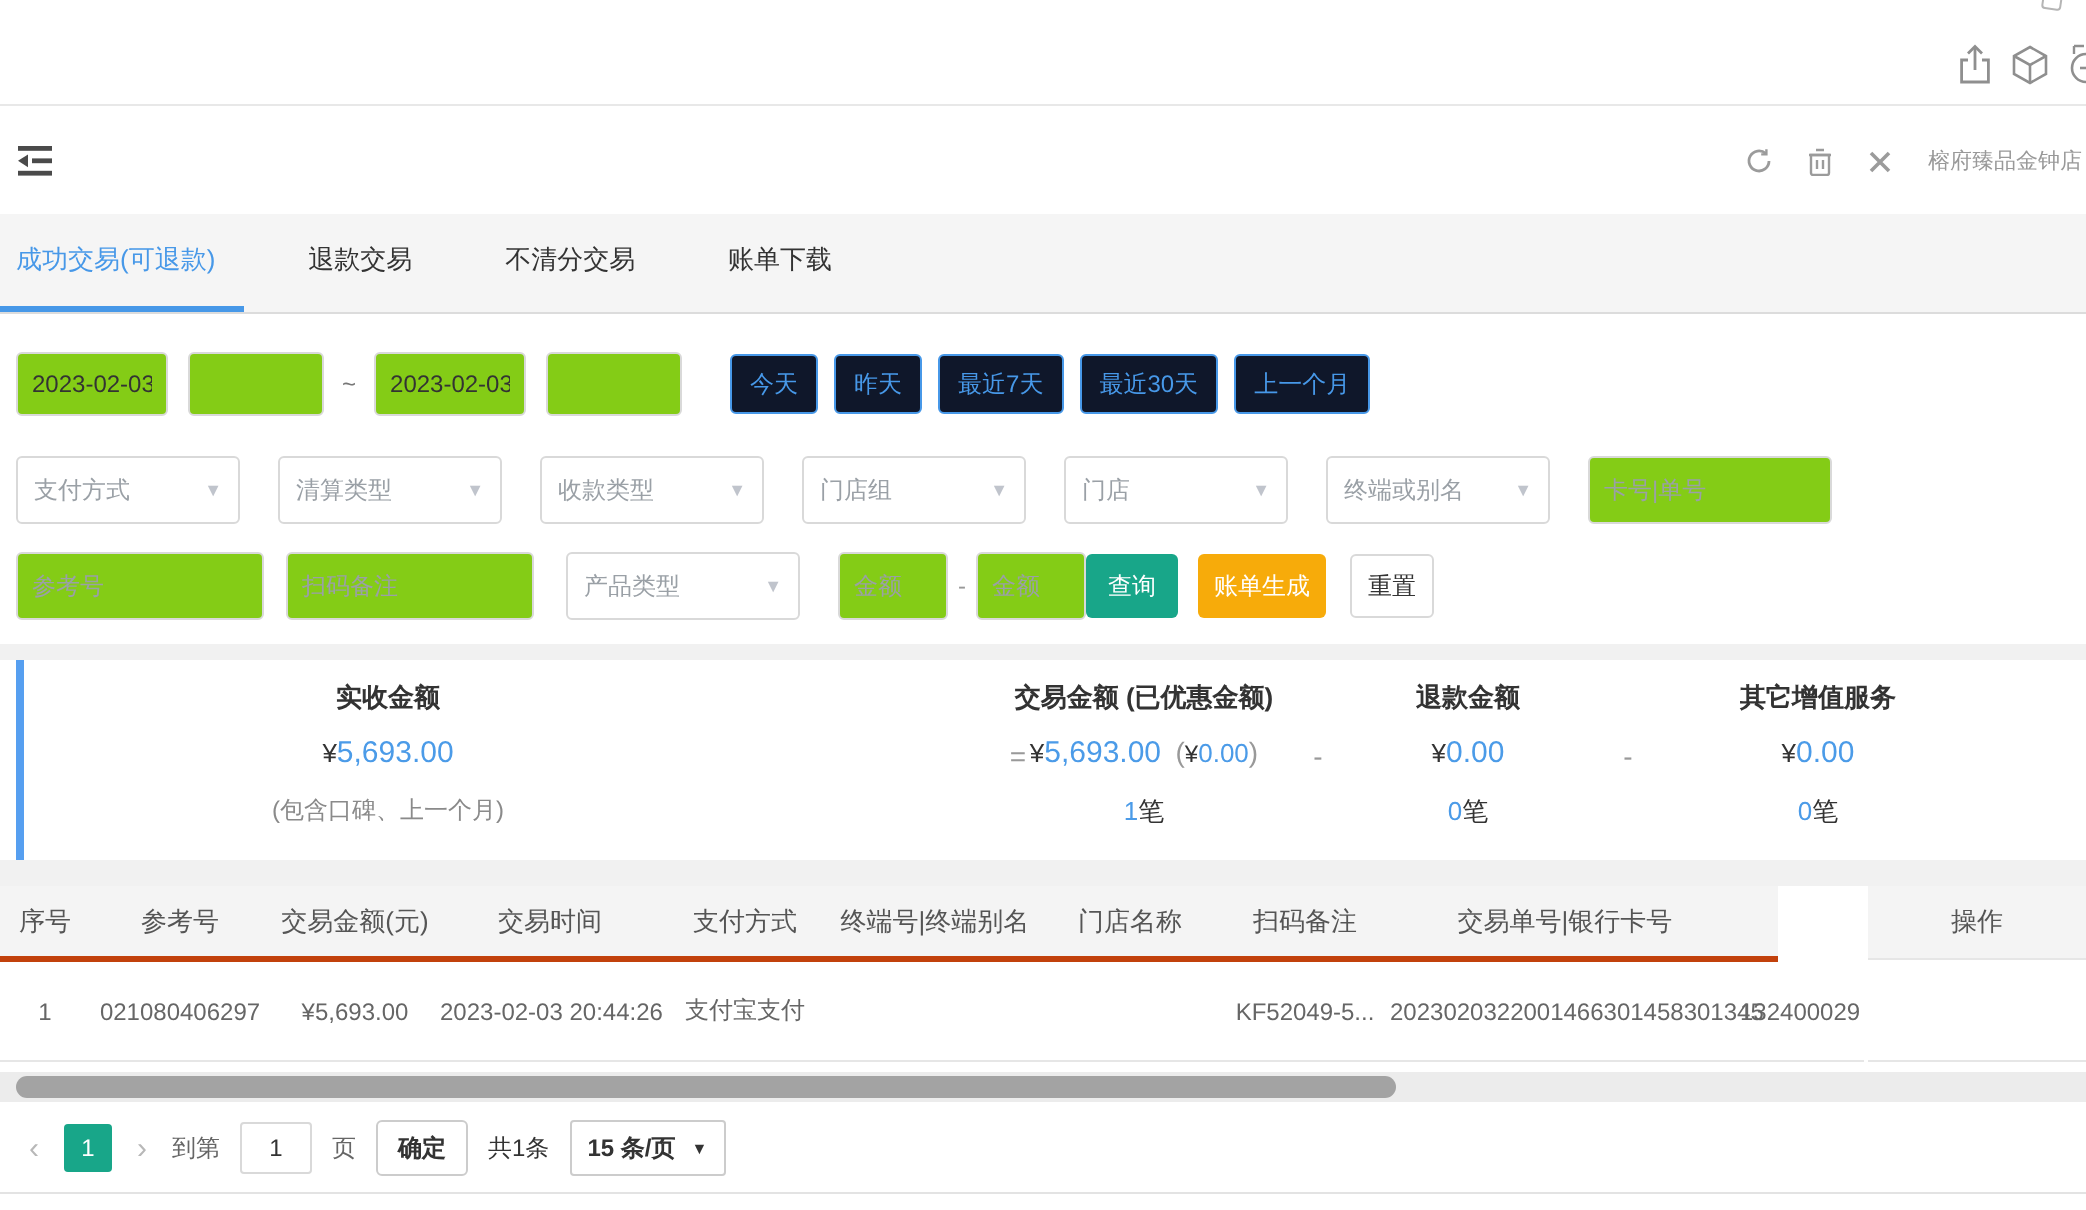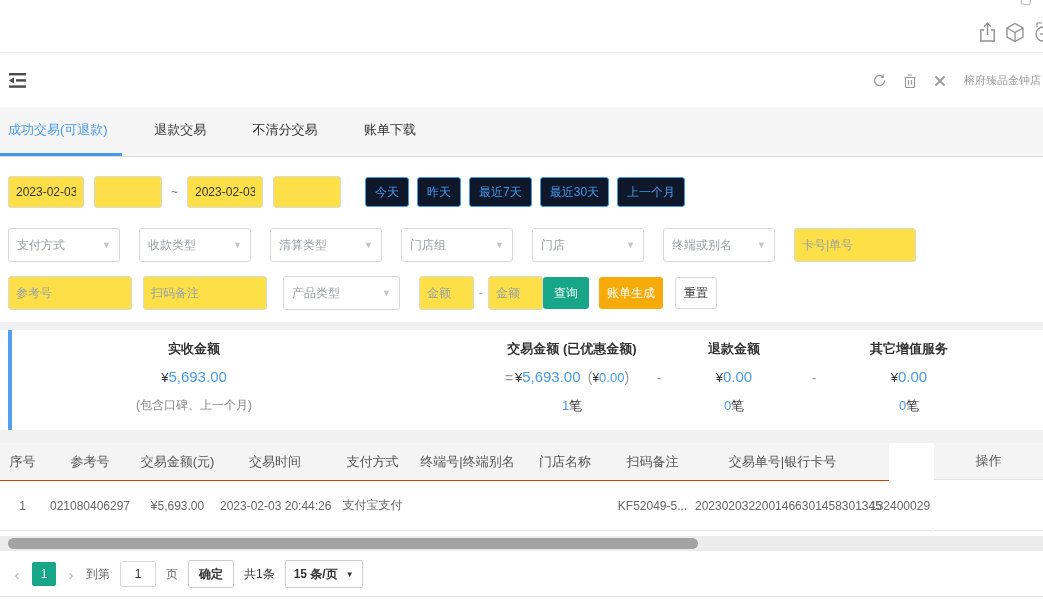--- a/index.html
+++ b/index.html
@@ -22,21 +22,21 @@
 
   
   #tabbar { left:0; top:107px; width:1043px; height:50px; background:#f5f5f5; border-bottom:1px solid #dcdcdc; white-space:nowrap; }
   .tab { display:inline-block; padding:0 14px; margin-right:14px; line-height:46px; font-size:13px; color:#333; cursor:pointer; }
   .tab.first { padding-left:8px; }
   .tab.active { color:#4798e8; border-bottom:3px solid #4798e8; }
 
   
   #filter { left:0; top:157px; width:1043px; height:165px; background:#fff; }
   .frow { position:absolute; left:8px; display:flex; align-items:center; }
-  .inp { height:32px; border:1px solid #d9d9d9; border-radius:3px; font-size:12px; color:#333; padding:0 7px; background:#fde047; font-family:inherit; }
+  .inp { height:32px; border:1px solid #d9d9d9; border-radius:3px; font-size:12px; color:#333; padding:0 7px; background:#84cc16; font-family:inherit; }
   .inp::placeholder { color:#9aa0a6; }
   .w-date { width:76px; } .w-time { width:68px; margin-left:10px; }
   .tilde { margin:0 9px; color:#777; font-size:12px; }
   .qbtn { height:30px; padding:0 9px; margin-left:8px; border:1px solid #4798e8; border-radius:3px;
           background:#0f172a; color:#4798e8; font-size:12px; cursor:pointer; font-family:inherit; }
   .qbtn.firstq { margin-left:24px; }
   .sel { width:112px; height:34px; margin-right:19px; border:1px solid #d9d9d9; border-radius:3px; background:#fff;
          display:flex; align-items:center; justify-content:space-between; padding:0 8px; font-size:12px; color:#9aa0a6; cursor:pointer; }
   .caret { color:#c0c4cc; font-size:9px; }
   .caret::after { content:"▼"; }
@@ -60,21 +60,21 @@
   .sum-value { position:absolute; top:38px; left:0; right:0; font-size:14px; white-space:nowrap; }
   .sum-note  { position:absolute; top:67px; left:0; right:0; font-size:12px; color:#8a8a8a; white-space:nowrap; }
   .cur { color:#333; font-size:13px; }
   .num { color:#4b9be8; font-size:15px; }
   .dim { color:#999; }
   .cnt { color:#4b9be8; font-size:13px; }
   .cntu { color:#333; font-size:13px; }
   .sum-op { position:absolute; top:40px; width:16px; text-align:center; color:#999; font-size:14px; }
 
   
-  #thead { left:0; top:443px; width:889px; height:38px; background:#f4f4f4; border-bottom:1px solid #c2410c; display:flex; align-items:center; }
+  #thead { left:0; top:443px; width:889px; height:38px; background:#f4f4f4; border-bottom:3px solid #c2410c; display:flex; align-items:center; }
   #trow  { left:0; top:481px; width:1043px; height:50px; background:#fff; border-bottom:1px solid #e6e6e6; display:flex; align-items:center; }
   .cell { flex:none; text-align:center; white-space:nowrap; overflow:visible; }
   #thead .cell { font-size:13px; color:#555; }
   #trow .cell { font-size:12px; color:#666; }
   .c0{width:45px}.c1{width:90px}.c2{width:85px}.c3{width:110px}.c4{width:85px}
   .c5{width:105px}.c6{width:90px}.c7{width:85px}.c8{width:175px}
   .c9{width:115px; text-align:left;}
   #action-col { left:932px; top:443px; width:111px; height:88px; border-left:2px solid #fff; z-index:5; }
   #action-head { height:37px; background:#f4f4f4; border-bottom:1px solid #e6e6e6; display:flex; align-items:center; justify-content:center; font-size:13px; color:#555; }
   #action-body { height:50px; background:#fff; }
@@ -178,25 +178,25 @@
     <button class="qbtn">最近30天</button>
     <button class="qbtn">上一个月</button>
   </div>
 
   <div class="frow" style="top:71px;">
     <div class="sel">
       <span>支付方式</span>
         <span class="caret"></span>
     </div>
     <div class="sel">
+      <span>清算类型</span>
+        <span class="caret"></span>
+    </div>
+    <div class="sel">
       <span>收款类型</span>
-        <span class="caret"></span>
-    </div>
-    <div class="sel">
-      <span>清算类型</span>
         <span class="caret"></span>
     </div>
     <div class="sel">
       <span>门店组</span>
         <span class="caret"></span>
     </div>
     <div class="sel">
       <span>门店</span>
         <span class="caret"></span>
     </div>

